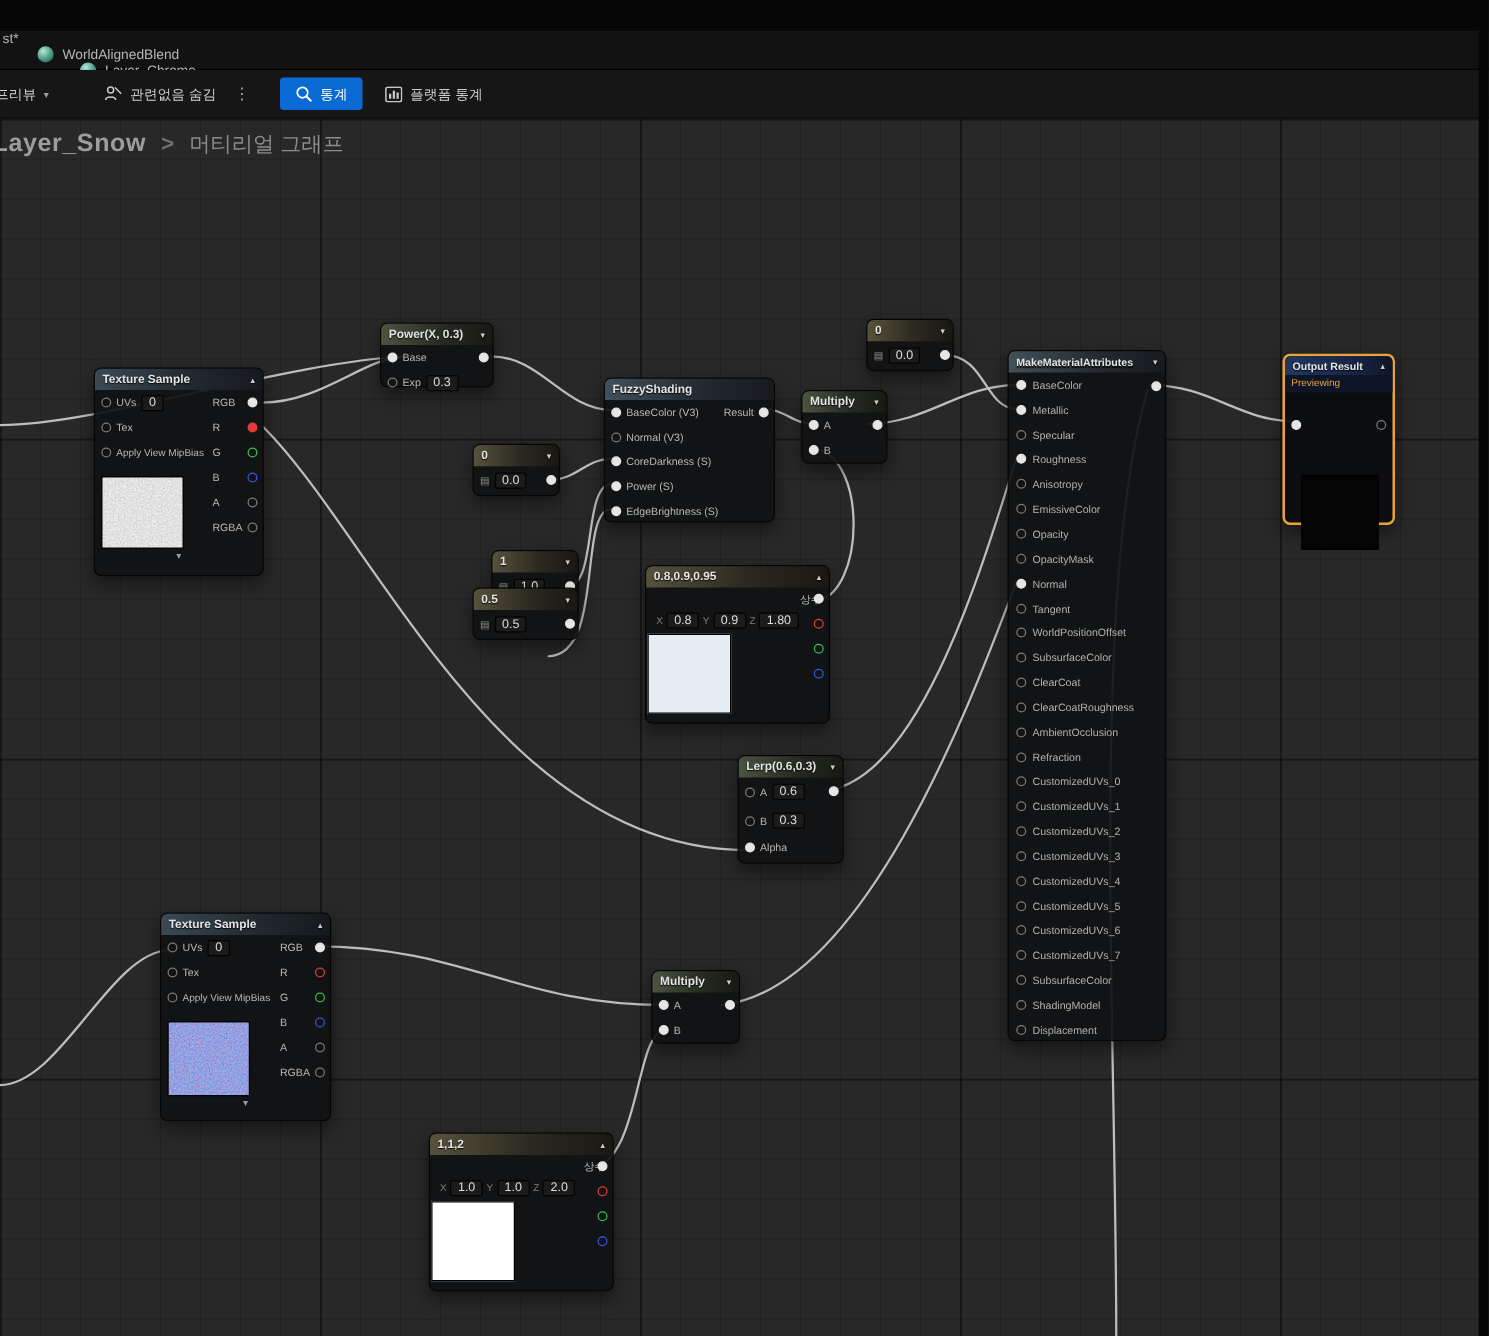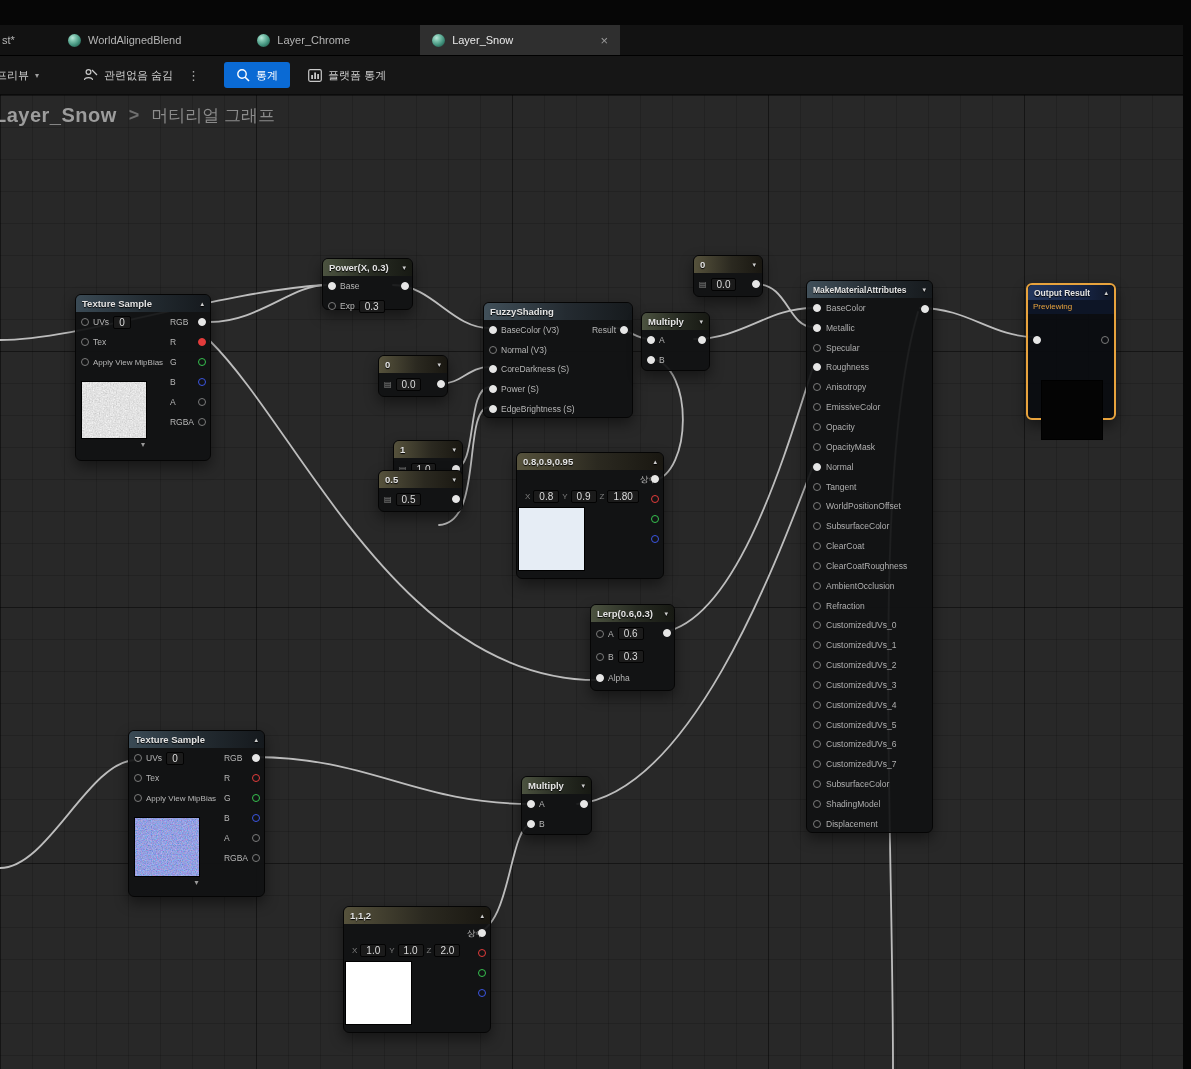--- a/index.html
+++ b/index.html
@@ -1,21 +1,21 @@
 <!DOCTYPE html>
 <html><head>
 <meta charset="utf-8">
 <style>
 *{margin:0;padding:0;box-sizing:border-box;}
 html,body{width:1191px;height:1069px;overflow:hidden;}
 body{position:relative;background:#262626;font-family:"Liberation Sans","DejaVu Sans",sans-serif;color:#b8b8b8;}
 
 
 .topbar{position:absolute;left:0;top:0;width:1191px;height:25px;background:#060606;z-index:6;}
-.tabbar{position:absolute;left:0;top:25px;width:1191px;height:31px;background:#121212;border-bottom:1px solid #000;z-index:6;display:flex;align-items:stretch;}
+.tabbar{position:absolute;left:0;top:25px;width:1191px;height:31px;background:#121212;border-bottom:1px solid #000;z-index:6;display:flex;align-items:stretch;flex-direction:column;}
 .tab{display:flex;align-items:center;gap:7px;padding:0 12px;color:#b5b5b5;font-size:11px;white-space:nowrap;}
 .tab.cut{padding:0 8px 0 2px;}
 .tab.active{background:#2f2f2f;color:#e9e9e9;}
 .tab .close{margin-left:16px;color:#9a9a9a;font-size:13px;line-height:13px;}
 .mat-icon{width:13px;height:13px;border-radius:50%;flex:none;background:radial-gradient(circle at 35% 30%,#b9e6d9 0%,#7ec4ae 25%,#3f8f7a 60%,#173f33 100%);}
 .toolbar{position:absolute;left:0;top:56px;width:1191px;height:39px;background:#161616;border-bottom:1px solid #0b0b0b;z-index:6;display:flex;align-items:center;font-size:11px;color:#cfcfcf;}
 .tb-item{display:flex;align-items:center;gap:6px;padding:0 8px;height:26px;}
 .tb-chev{font-size:8px;color:#9f9f9f;}
 .kebab{color:#a8a8a8;font-size:13px;padding:0 6px;}
 .stats-btn{display:flex;align-items:center;gap:6px;height:26px;padding:0 12px;margin-left:18px;border-radius:3px;background:#0a6ad4;color:#fff;}
@@ -144,38 +144,38 @@
         <span>A</span>
         <span class="pin"></span>
       </div>
     <div class="row">
         <span>RGBA</span>
         <span class="pin"></span>
       </div>
   </div>
 </div>
 
-<div class="node" style="left:322px;top:258px;width:91px;height:52px">
+<div class="node" style="left:304px;top:258px;width:91px;height:52px">
   <div class="nhead h-math">
     <span>Power(X, 0.3)</span>
     <span class="chev">▾</span>
   </div>
   <div class="row">
     <span class="pin on"></span>
     <span>Base</span>
   </div>
   <div class="row">
     <span class="pin"></span>
     <span>Exp</span>
     <span class="vbox">0.3</span>
   </div>
   <span class="pin on outpin" style="right:3px;top:23px"></span>
 </div>
 
-<div class="node" style="left:483px;top:302px;width:150px;height:116px">
+<div class="node" style="left:483px;top:302px;width:137px;height:116px">
   <div class="nhead h-fn">
     <span>FuzzyShading</span>
   </div>
   <div class="row" style="height:19.8px">
       <span class="pin on"></span>
       <span>BaseColor (V3)</span>
     </div>
   <div class="row" style="height:19.8px">
       <span class="pin"></span>
       <span>Normal (V3)</span>

